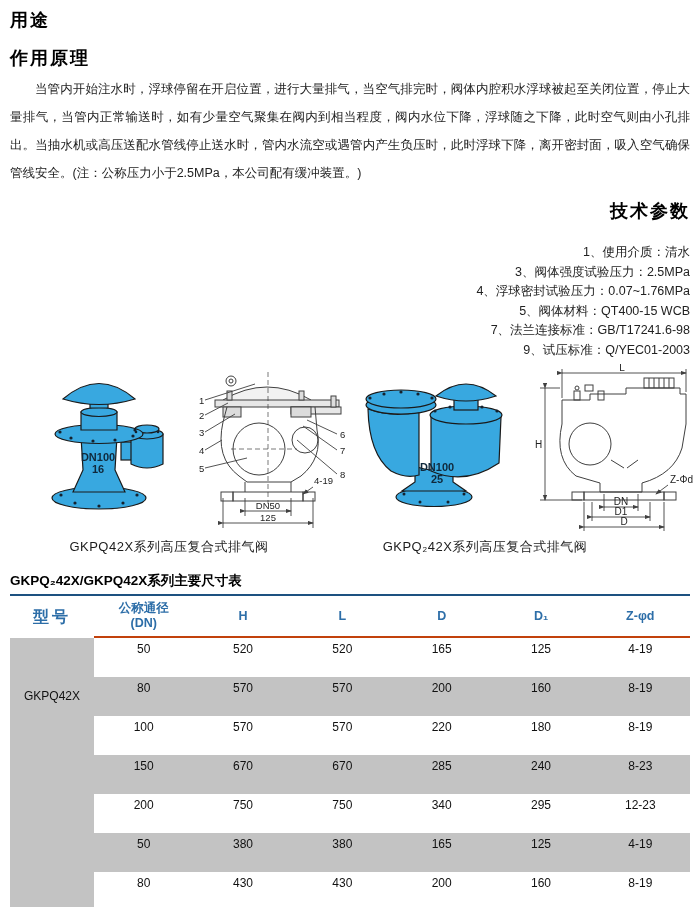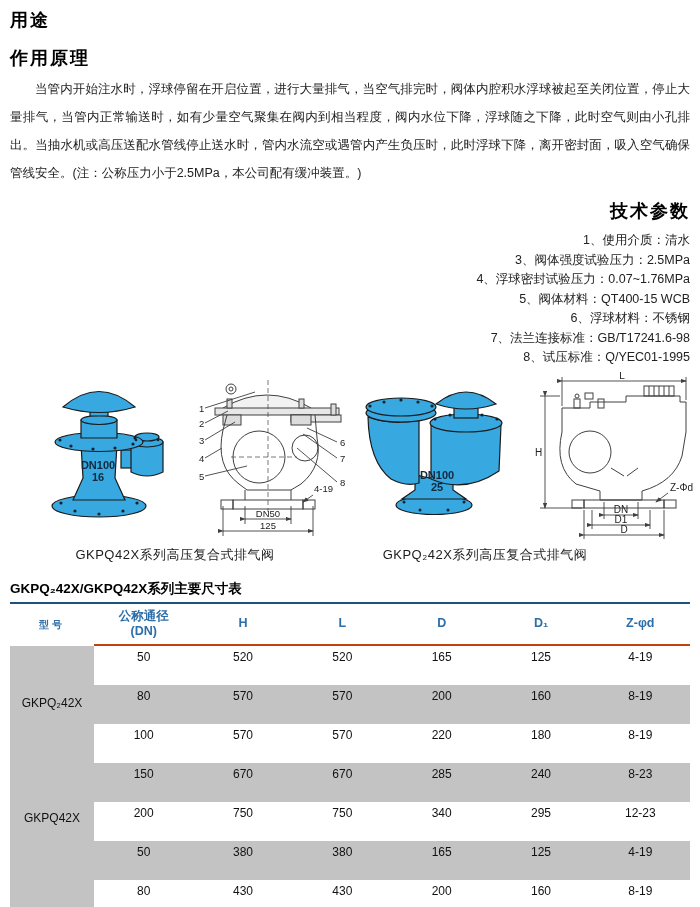--- a/index.html
+++ b/index.html
@@ -22,61 +22,61 @@
   .para {
     font-size:12.5px;
     line-height:28px;
     text-align:justify;
     text-indent:2em;
     color:#222;
   }
   #sec-usage { margin-bottom:14px; }
   #sec-principle { margin-bottom:12px; }
   #sec-specs { margin-bottom:4px;text-align:right; }
-  .spec-list { padding-left:45px; margin-top:8px; }
+  .spec-list { padding-left:45px; margin-top:20px; }
   .spec-item {
     font-size:12.5px;
     line-height:19.5px;
     color:#222;
   }
   
   #figures {
     position:relative;
     height:200px;
     width:680px;
   }
   .fig { position:absolute; }
   .caption {
     position:absolute;
     top:174px;
     font-size:13px;
     color:#1c1c1c;
     text-align:center;
     letter-spacing:0.5px;
   }
-  #caption-left  { left:40px;  width:250px; }
+  #caption-left  { left:34px;  width:250px; }
   #caption-right { left:350px; width:250px; }
   svg text { font-family:"Liberation Sans","DejaVu Sans",sans-serif; }
   
   #dim-table { margin-top:8px; width:680px; }
   .tbl-title {
     font-size:13.5px;
     font-weight:bold;
     color:#000;
     margin-bottom:4px;
   }
   .thead {
     display:flex;
     border-top:2px solid #1d5180;
     height:44px;
   }
   .th-model {
     width:84px;
     display:flex; align-items:center; justify-content:center;
-    color:#2d6ea8; font-size:10px; font-weight:bold;
+    color:#2d6ea8; font-size:16px; font-weight:bold;
     letter-spacing:3px;
   }
   .th-rest {
     flex:1; display:flex;
     border-bottom:2px solid #c2410c;
   }
   .th {
     flex:1;
     display:flex; flex-direction:column;
     align-items:center; justify-content:center;
@@ -111,23 +111,22 @@
   <div class="para">当管内开始注水时，浮球停留在开启位置，进行大量排气，当空气排完时，阀体内腔积水浮球被起至关闭位置，停止大量排气，当管内正常输送时，如有少量空气聚集在阀内到相当程度，阀内水位下降，浮球随之下降，此时空气则由小孔排出。当抽水机或高压送配水管线停止送水时，管内水流空或遇管内产生负压时，此时浮球下降，离开密封面，吸入空气确保管线安全。(注：公称压力小于2.5MPa，本公司配有缓冲装置。)</div>
 </div>
 
 <div id="sec-specs">
   <div class="sec-title">技术参数</div>
   <div class="spec-list">
     <div class="spec-item">1、使用介质：清水</div>
     <div class="spec-item">3、阀体强度试验压力：2.5MPa</div>
     <div class="spec-item">4、浮球密封试验压力：0.07~1.76MPa</div>
     <div class="spec-item">5、阀体材料：QT400-15 WCB</div>
-    <div class="spec-item">6、浮球材料：不锈钢</div>
     <div class="spec-item">7、法兰连接标准：GB/T17241.6-98</div>
-    <div class="spec-item">8、试压标准：Q/YEC01-1995</div>
+    <div class="spec-item">9、试压标准：Q/YEC01-2003</div>
   </div>
 </div>
 
 <div id="figures">
 
   <div class="fig" style="left:25px;top:10px;">
     <svg width="132" height="140" viewBox="0 0 132 140">
       <g stroke="#1a1a1a" stroke-width="1.2" fill="#38a8e0">
 
         <ellipse cx="64" cy="124" rx="47" ry="11"></ellipse>
@@ -336,21 +335,20 @@
       <div class="th">H</div>
       <div class="th">L</div>
       <div class="th">D</div>
       <div class="th">D₁</div>
       <div class="th">Z-φd</div>
     </div>
   </div>
 
   <div class="tbody">
     <div class="model-col">
-      <div class="model-cell">GKPQ₂42X</div>
       <div class="model-cell">GKPQ42X</div>
     </div>
     <div class="rows">
       <div class="tr w">
         <div class="td">50</div>
         <div class="td">520</div>
         <div class="td">520</div>
         <div class="td">165</div>
         <div class="td">125</div>
         <div class="td">4-19</div>

